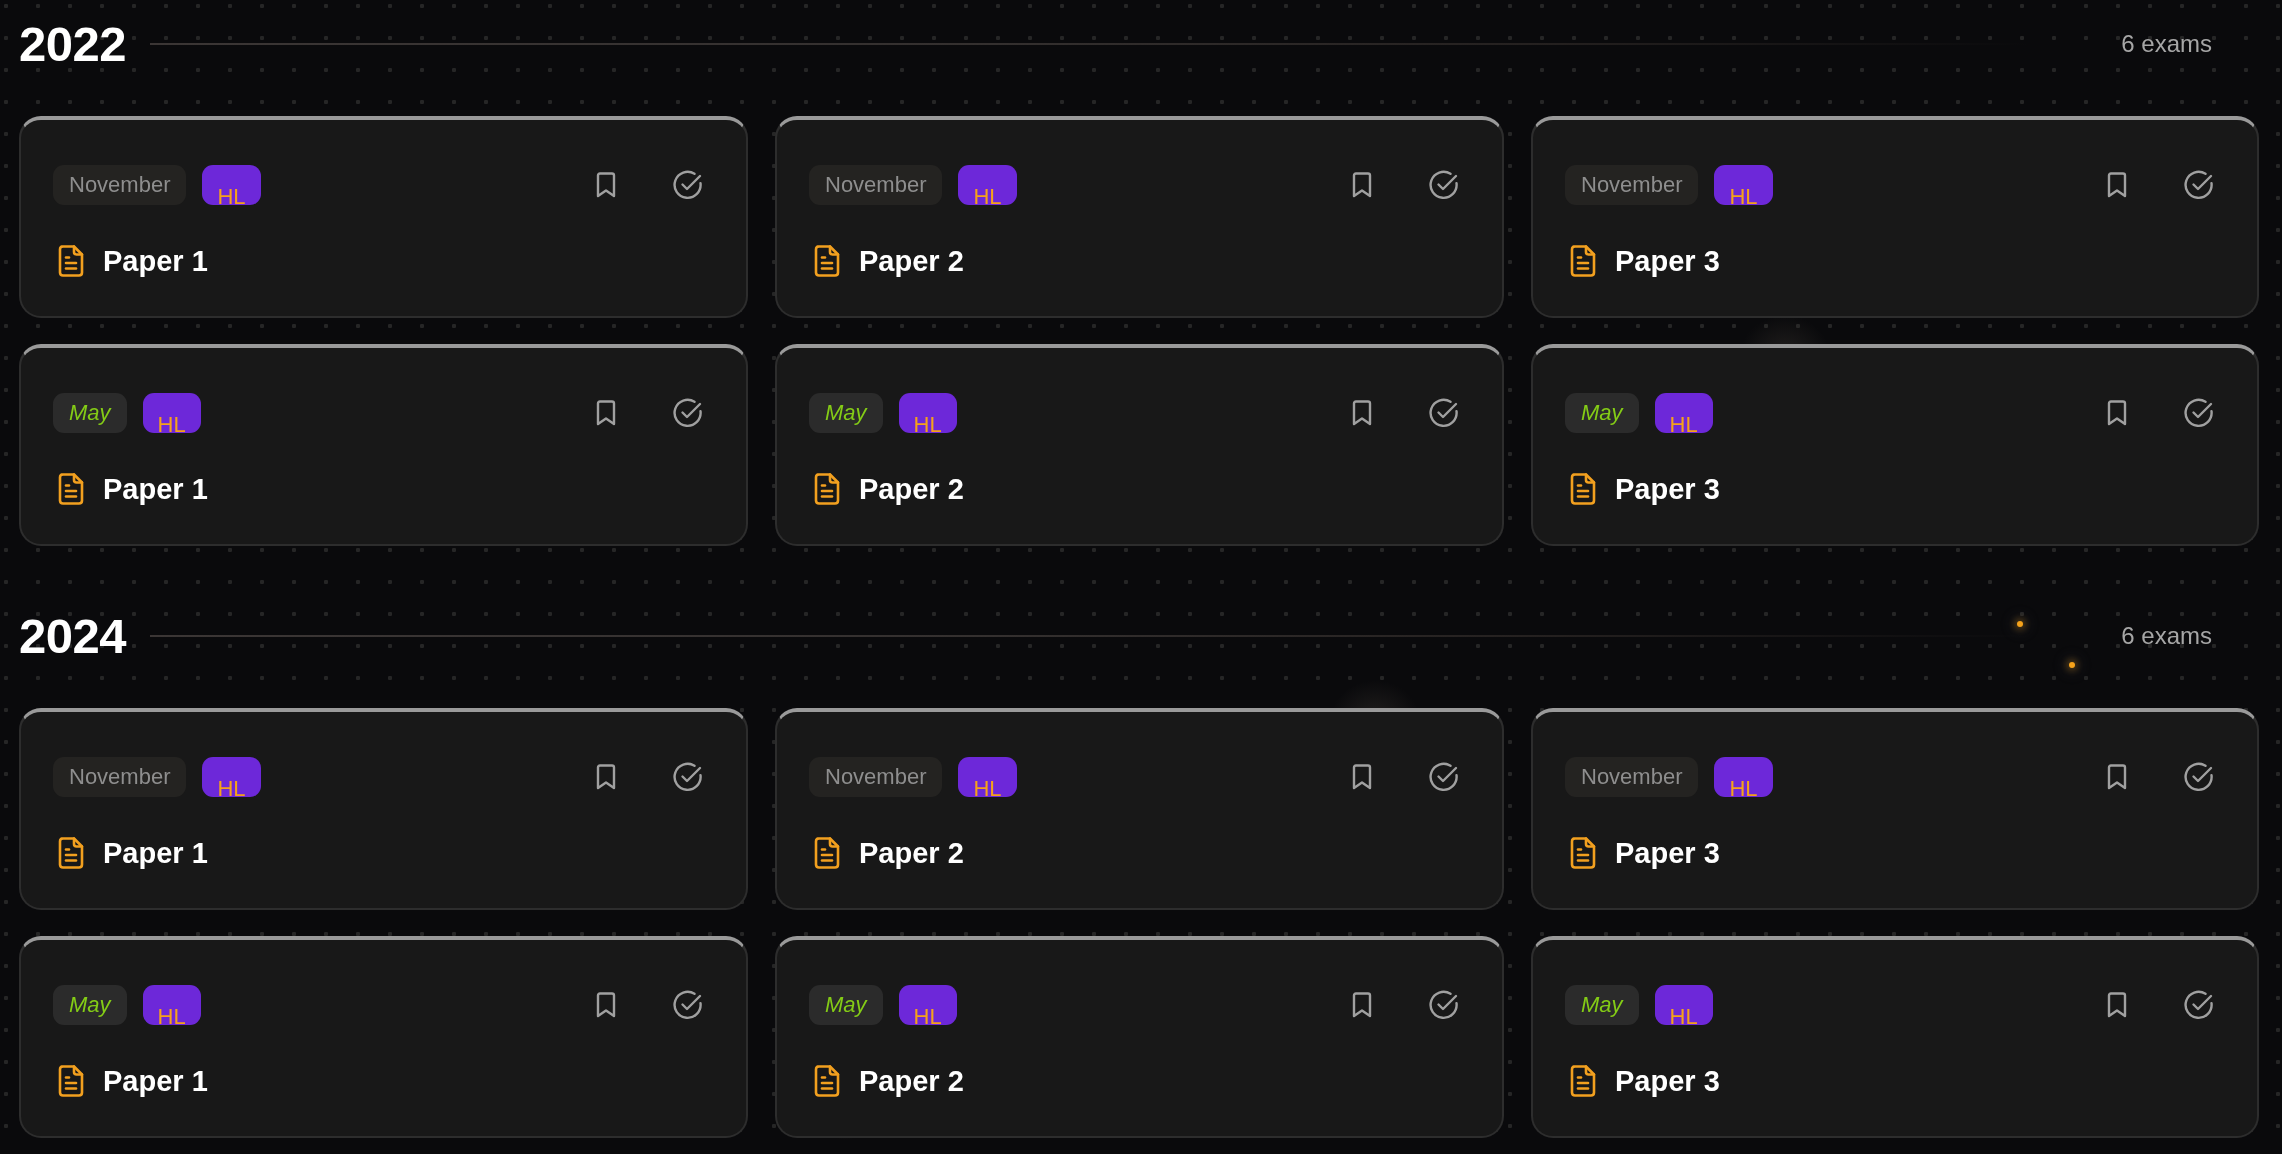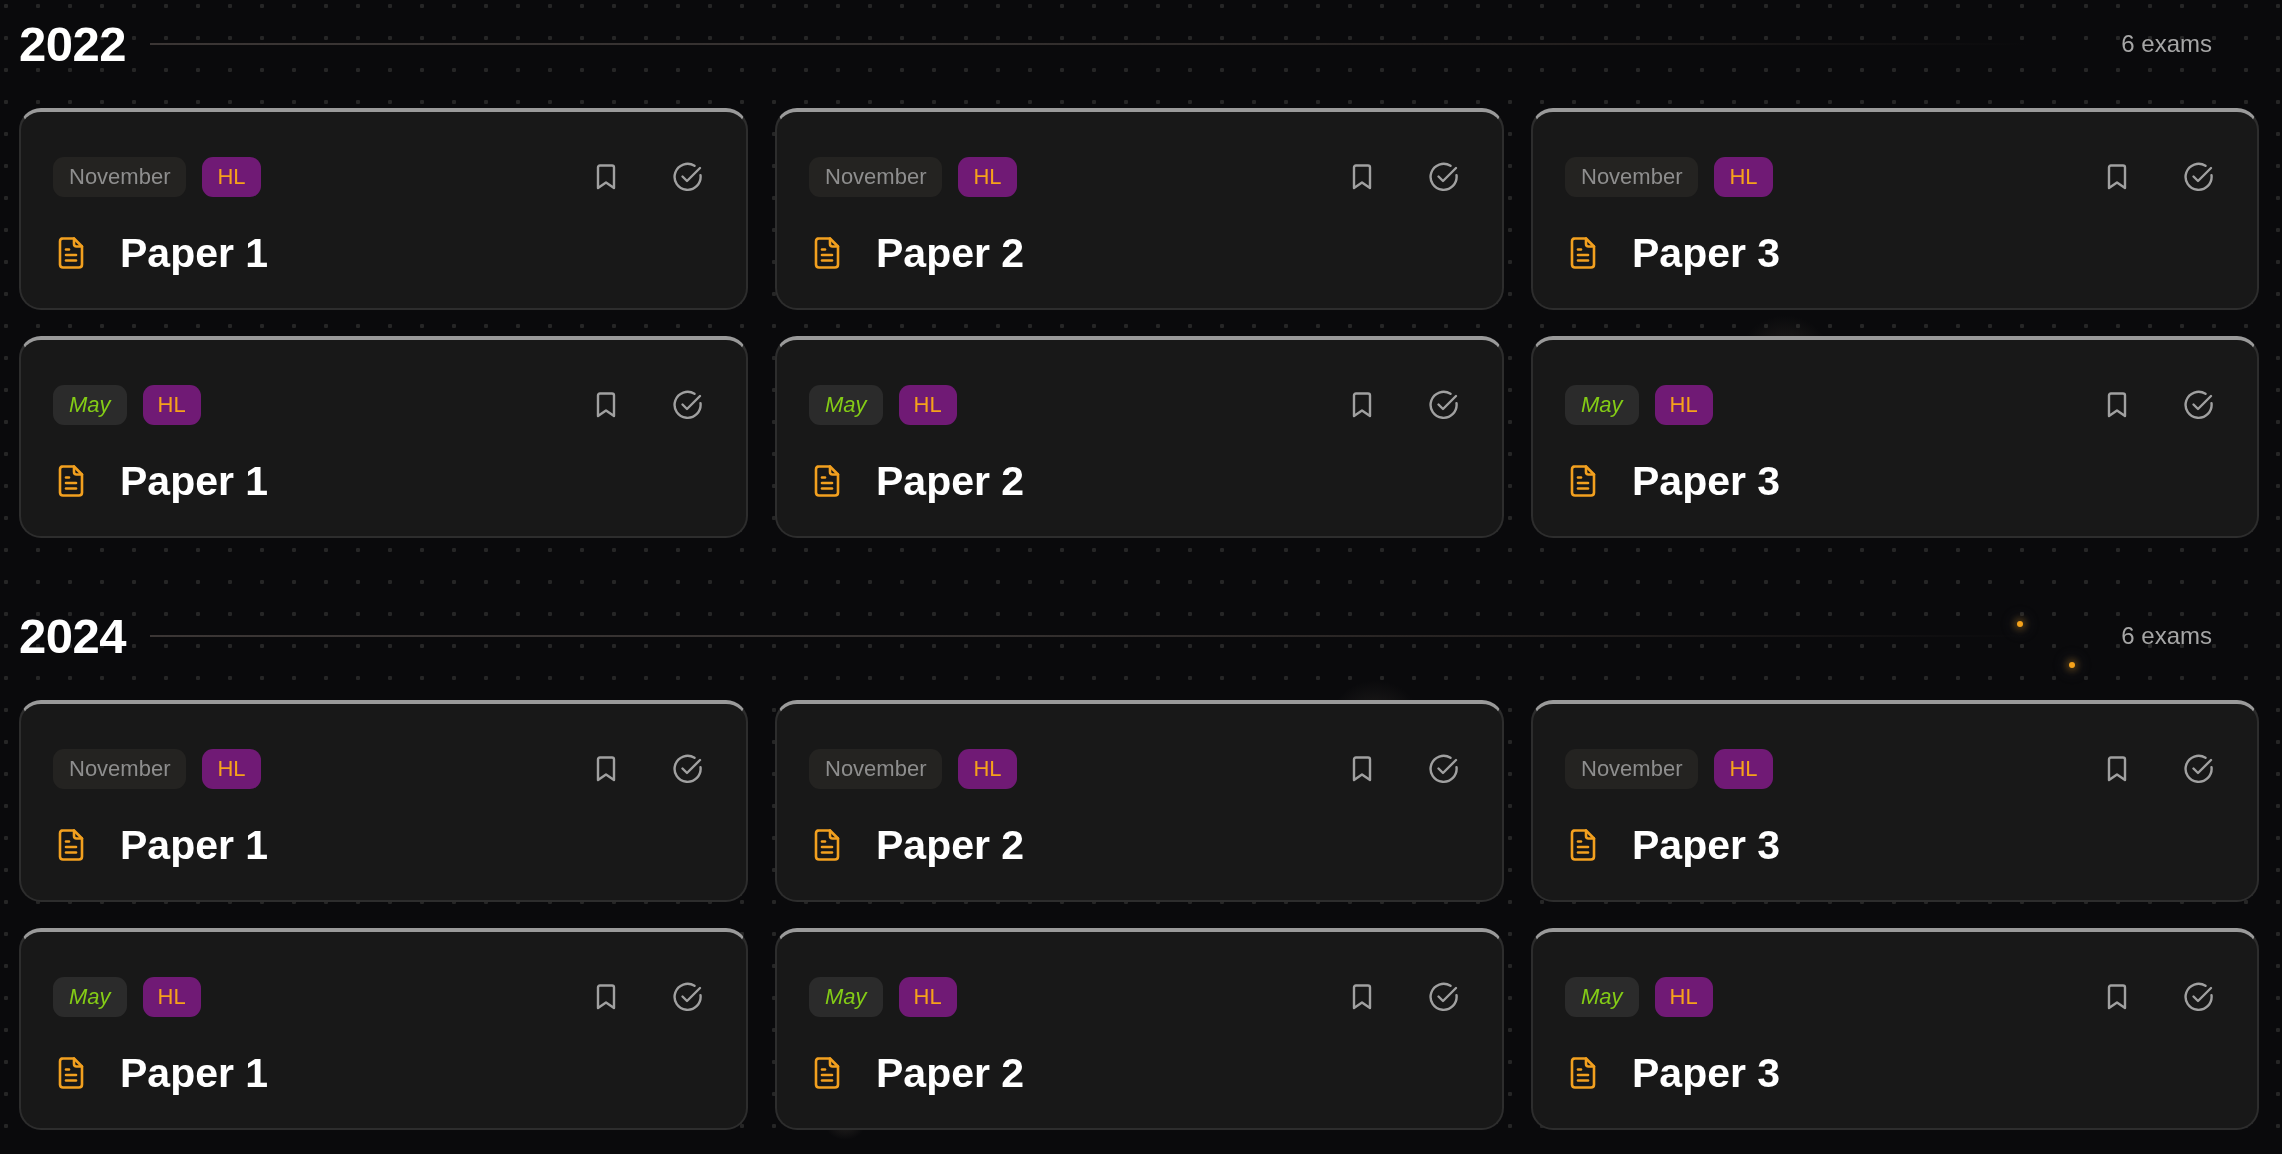--- a/index.html
+++ b/index.html
@@ -23,21 +23,21 @@
   }
   .header-line {
     position: absolute; left: 150px; top: 29px; width: 1880px; height: 2px;
     background: linear-gradient(90deg, #3b3635 0%, #34302f 45%, #24201f 75%, rgba(40,36,35,0) 100%);
   }
   .count {
     position: absolute; right: 24px; top: 0;
     font-size: 24px; color: #a6a6a6; line-height: 60px;
   }
   .grid {
-    position: absolute; left: 19px; top: 94px;
+    position: absolute; left: 19px; top: 102px;
     display: grid;
     grid-template-columns: 729px 729px 728px;
     column-gap: 27px; row-gap: 26px; text-align: center;
   }
   .card {
     position: relative; height: 202px;
     background: #181818;
     border: 2px solid #2d2d2d;
     border-top: 4px solid #9a9a9a;
     border-radius: 22px;
@@ -46,26 +46,26 @@
   .card::before {
     content: ""; position: absolute; left: 0; right: 0; top: -4px; height: 4px;
   }
   .chips { position: absolute; left: 32px; top: 45px; display: flex; gap: 16px; }
   .chip {
     height: 40px; line-height: 40px; padding: 0 16px;
     border-radius: 11px; font-size: 22px;
   }
   .chip-session-nov { background: #242321; color: #8e8e8e; }
   .chip-session-may { background: #2b2b2b; color: #84cc16; font-style: italic; }
-  .chip-level { background: #701a75; color: #f5a21b; padding: 0 15px; }
+  .chip-level { background: #6d28d9; color: #f5a21b; padding: 12px 15px; }
   .actions { position: absolute; right: 42px; top: 48px; display: flex; gap: 50px; align-items: center; }
   .icon-btn { width: 32px; height: 34px; display: flex; align-items: center; justify-content: center; cursor: pointer; }
   .title-row { position: absolute; left: 36px; top: 123px; display: flex; align-items: center; gap: 18px; }
   .doc-icon { width: 28px; height: 34px; display: flex; }
-  .title { font-size: 41px; font-weight: bold; color: #ffffff; line-height: 36px; margin-left: 17px; }
+  .title { font-size: 29px; font-weight: bold; color: #ffffff; line-height: 36px; }
   .spark {
     position: absolute; width: 6px; height: 6px; border-radius: 50%;
     background: #f5a21b;
     box-shadow: 0 0 6px 3px rgba(245,162,27,0.25), 0 0 14px 6px rgba(120,120,140,0.12);
   }
   .glow {
     position: absolute; width: 90px; height: 80px; border-radius: 50%;
     background: radial-gradient(ellipse, rgba(60,55,50,0.45) 0%, rgba(40,38,36,0) 70%);
     pointer-events: none;
   }

